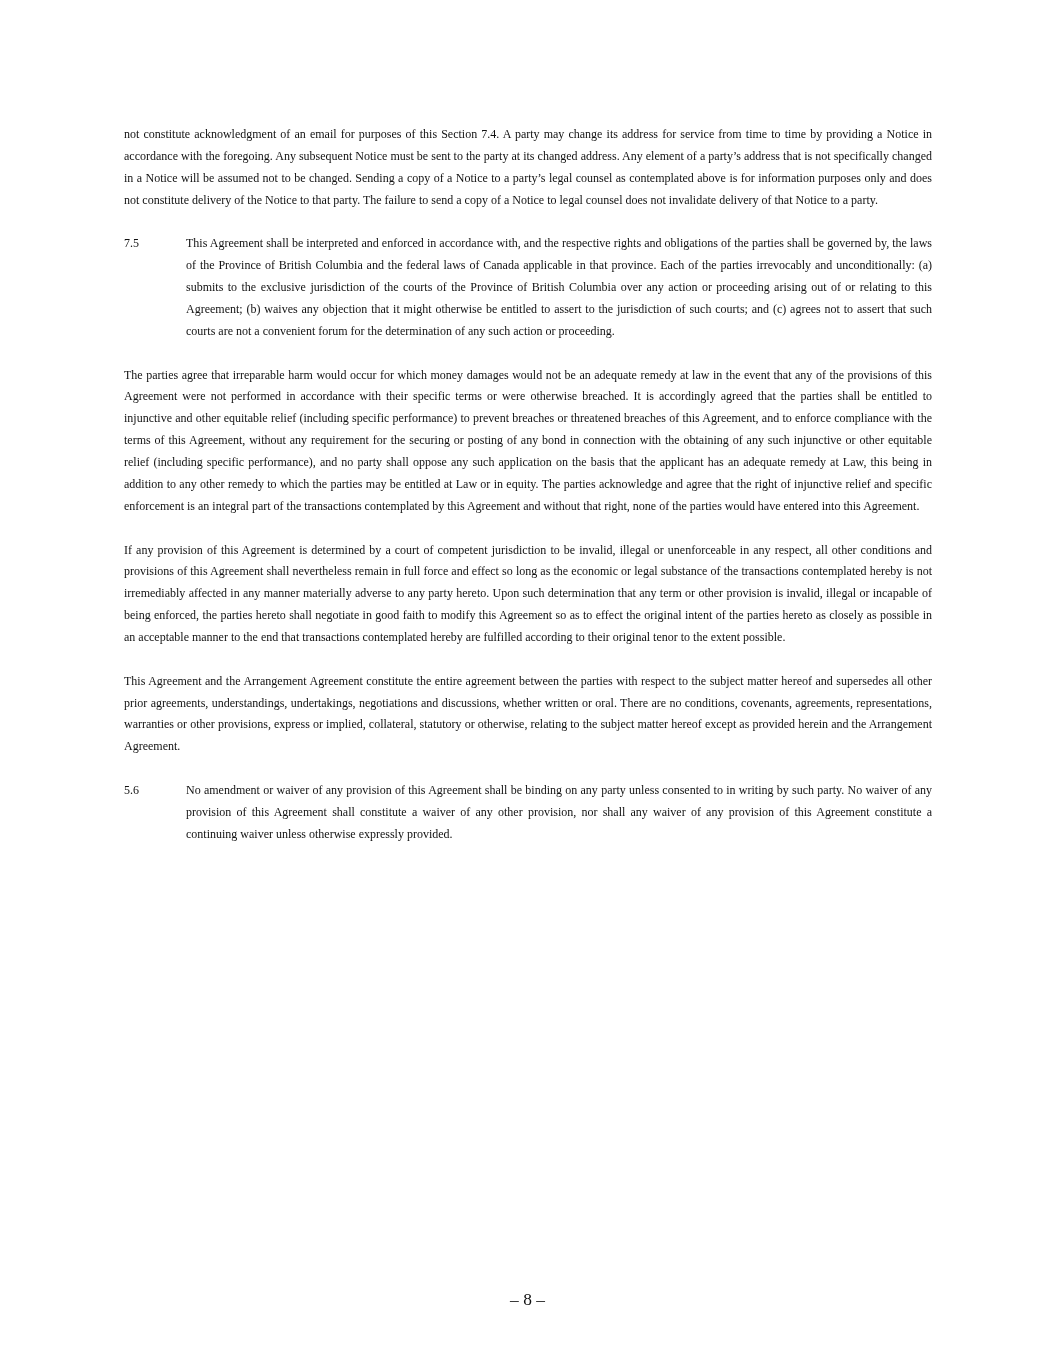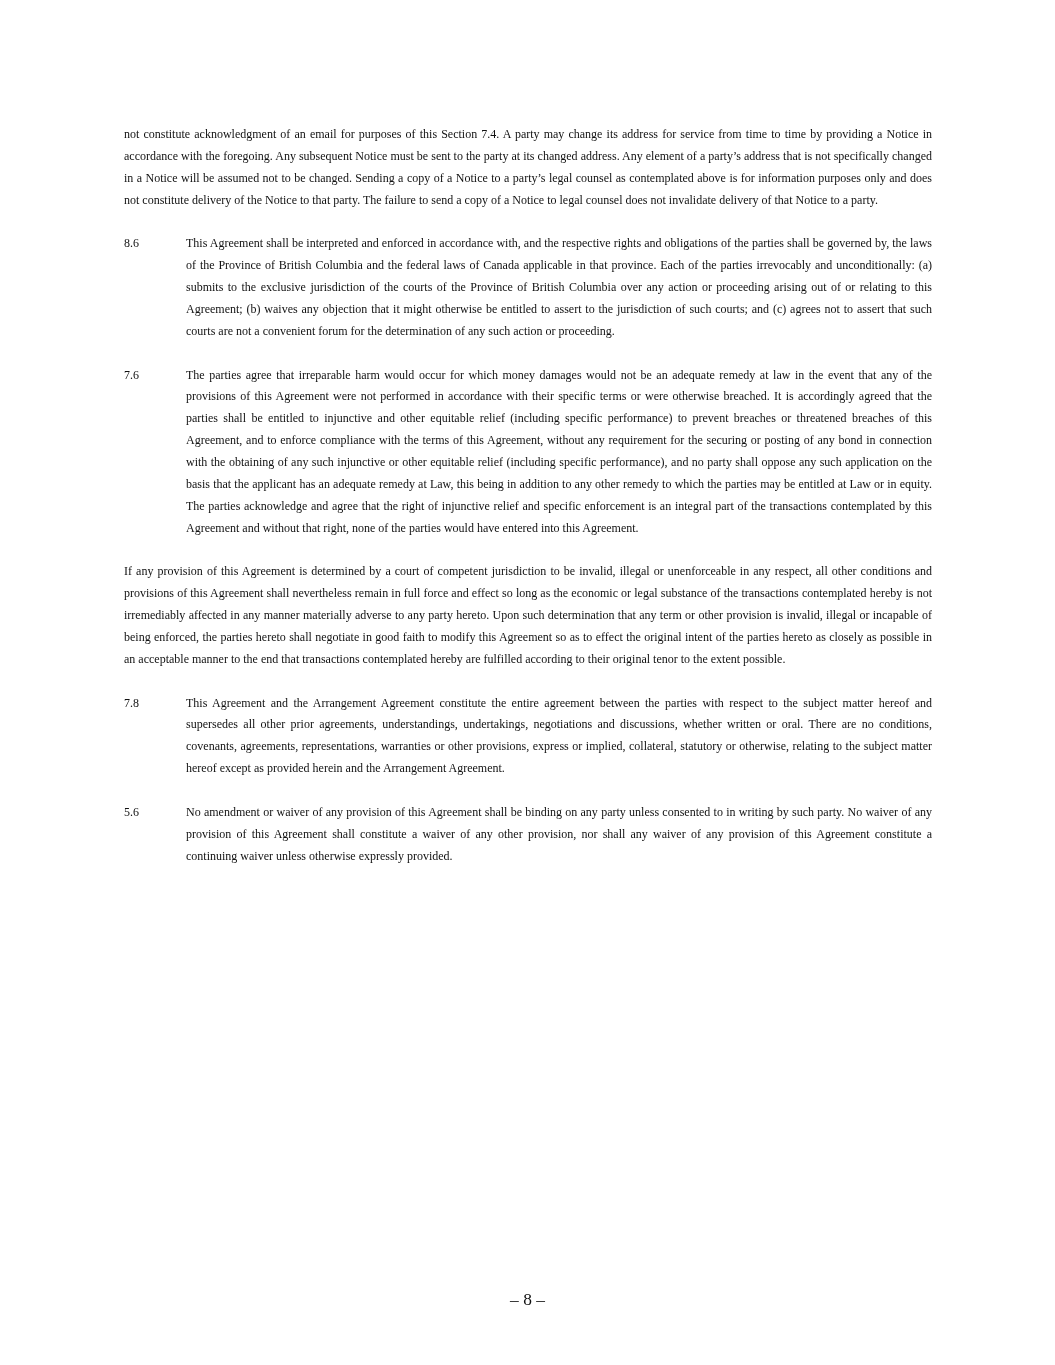--- a/index.html
+++ b/index.html
@@ -18,35 +18,33 @@
     font-family: "Liberation Serif", "DejaVu Serif", serif; font-size: 17.4px; color: #111111;
   }
 </style>
 </head>
 <body>
 
 <div class="page">
   <p class="para">not constitute acknowledgment of an email for purposes of this Section 7.4. A party may change its address for service from time to time by providing a Notice in accordance with the foregoing. Any subsequent Notice must be sent to the party at its changed address. Any element of a party’s address that is not specifically changed in a Notice will be assumed not to be changed. Sending a copy of a Notice to a party’s legal counsel as contemplated above is for information purposes only and does not constitute delivery of the Notice to that party. The failure to send a copy of a Notice to legal counsel does not invalidate delivery of that Notice to a party.</p>
 
   <div class="clause">
-    <span class="clause-num">8.6</span>
+    <span class="clause-num">7.5</span>
     <span class="clause-text">This Agreement shall be interpreted and enforced in accordance with, and the respective rights and obligations of the parties shall be governed by, the laws of the Province of British Columbia and the federal laws of Canada applicable in that province. Each of the parties irrevocably and unconditionally: (a) submits to the exclusive jurisdiction of the courts of the Province of British Columbia over any action or proceeding arising out of or relating to this Agreement; (b) waives any objection that it might otherwise be entitled to assert to the jurisdiction of such courts; and (c) agrees not to assert that such courts are not a convenient forum for the determination of any such action or proceeding.</span>
   </div>
 
   <div class="clause">
-    <span class="clause-num">7.6</span>
     <span class="clause-text">The parties agree that irreparable harm would occur for which money damages would not be an adequate remedy at law in the event that any of the provisions of this Agreement were not performed in accordance with their specific terms or were otherwise breached. It is accordingly agreed that the parties shall be entitled to injunctive and other equitable relief (including specific performance) to prevent breaches or threatened breaches of this Agreement, and to enforce compliance with the terms of this Agreement, without any requirement for the securing or posting of any bond in connection with the obtaining of any such injunctive or other equitable relief (including specific performance), and no party shall oppose any such application on the basis that the applicant has an adequate remedy at Law, this being in addition to any other remedy to which the parties may be entitled at Law or in equity. The parties acknowledge and agree that the right of injunctive relief and specific enforcement is an integral part of the transactions contemplated by this Agreement and without that right, none of the parties would have entered into this Agreement.</span>
   </div>
 
   <div class="clause">
     <span class="clause-text">If any provision of this Agreement is determined by a court of competent jurisdiction to be invalid, illegal or unenforceable in any respect, all other conditions and provisions of this Agreement shall nevertheless remain in full force and effect so long as the economic or legal substance of the transactions contemplated hereby is not irremediably affected in any manner materially adverse to any party hereto. Upon such determination that any term or other provision is invalid, illegal or incapable of being enforced, the parties hereto shall negotiate in good faith to modify this Agreement so as to effect the original intent of the parties hereto as closely as possible in an acceptable manner to the end that transactions contemplated hereby are fulfilled according to their original tenor to the extent possible.</span>
   </div>
 
   <div class="clause">
-    <span class="clause-num">7.8</span>
     <span class="clause-text">This Agreement and the Arrangement Agreement constitute the entire agreement between the parties with respect to the subject matter hereof and supersedes all other prior agreements, understandings, undertakings, negotiations and discussions, whether written or oral. There are no conditions, covenants, agreements, representations, warranties or other provisions, express or implied, collateral, statutory or otherwise, relating to the subject matter hereof except as provided herein and the Arrangement Agreement.</span>
   </div>
 
   <div class="clause">
     <span class="clause-num">5.6</span>
     <span class="clause-text">No amendment or waiver of any provision of this Agreement shall be binding on any party unless consented to in writing by such party. No waiver of any provision of this Agreement shall constitute a waiver of any other provision, nor shall any waiver of any provision of this Agreement constitute a continuing waiver unless otherwise expressly provided.</span>
   </div>
 </div>
 
 <div class="footer">– 8 –</div>

